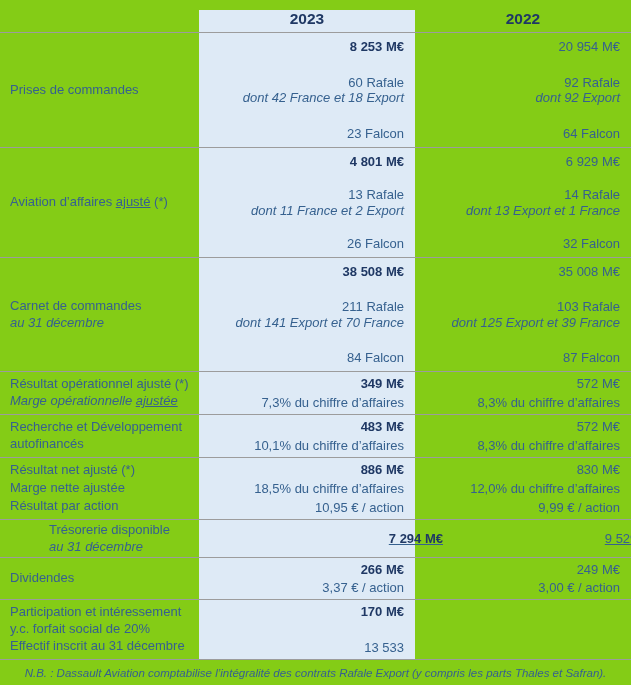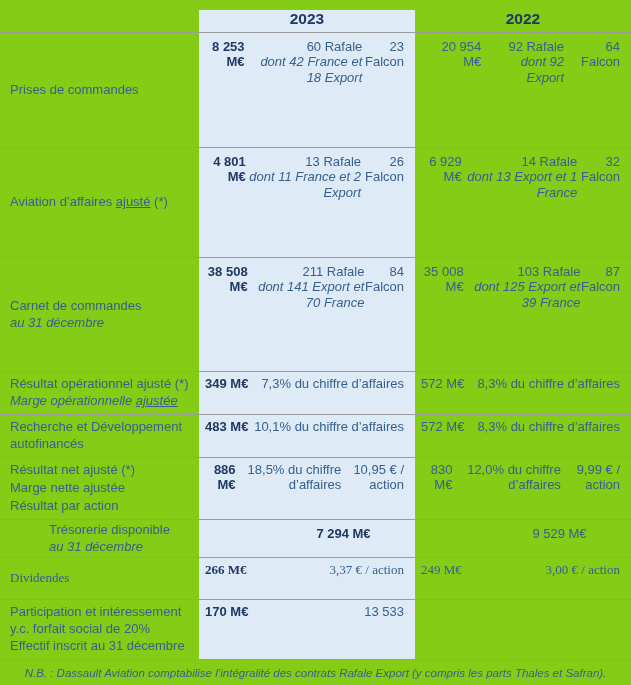--- a/index.html
+++ b/index.html
@@ -31,36 +31,36 @@
     display: flex; align-items: flex-end; justify-content: center;
     padding-bottom: 4px;
     font-size: 15.5px; font-weight: bold; color: #1F3864;
   }
   .cell { min-width: 0; }
   .lbl {
     display: flex; flex-direction: column; justify-content: center;
     padding-left: 10px; line-height: 1.28; text-align: left;
   }
   .val {
-    display: flex; flex-direction: row;
+    display: flex; flex-direction: column;
     text-align: right; padding: 6px 11px 6px 6px;
     line-height: 1.18;
   }
   .sb  { justify-content: space-between; }
-  .ctr { justify-content: center; }
+  .ctr { justify-content: center; text-decoration: underline; }
   .amt { font-weight: bold; color: #1F3864; }
   .it  { font-style: italic; }
   .u   { text-decoration: underline; }
   .h115 { height: 115px; }
   .h110 { height: 110px; }
   .h114 { height: 114px; }
   .h43  { height: 43px; }
   .h62  { height: 62px; }
   .h38  { height: 38px; padding-left: 39px; }
-  .h42  { height: 42px; font-family: Liberation Serif, serif; }
+  .h42  { height: 42px; }
   .h60  { height: 60px; }
   .pad4 { padding-top: 4px; padding-bottom: 4px; }
   .foot {
     height: 25px;
     text-align: center;
     font-style: italic;
     font-size: 11.5px;
     padding-top: 7px;
     color: #36618F;
   }

